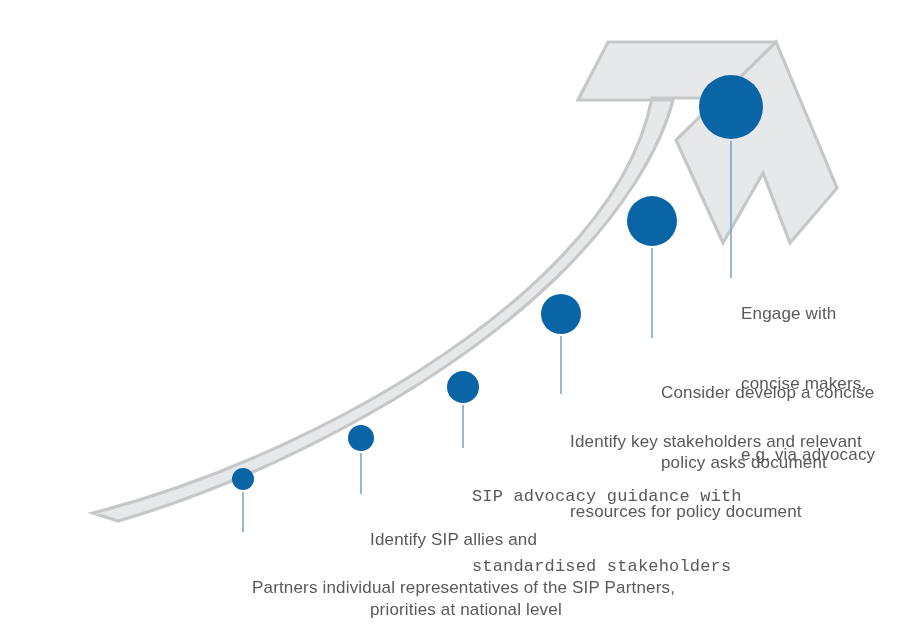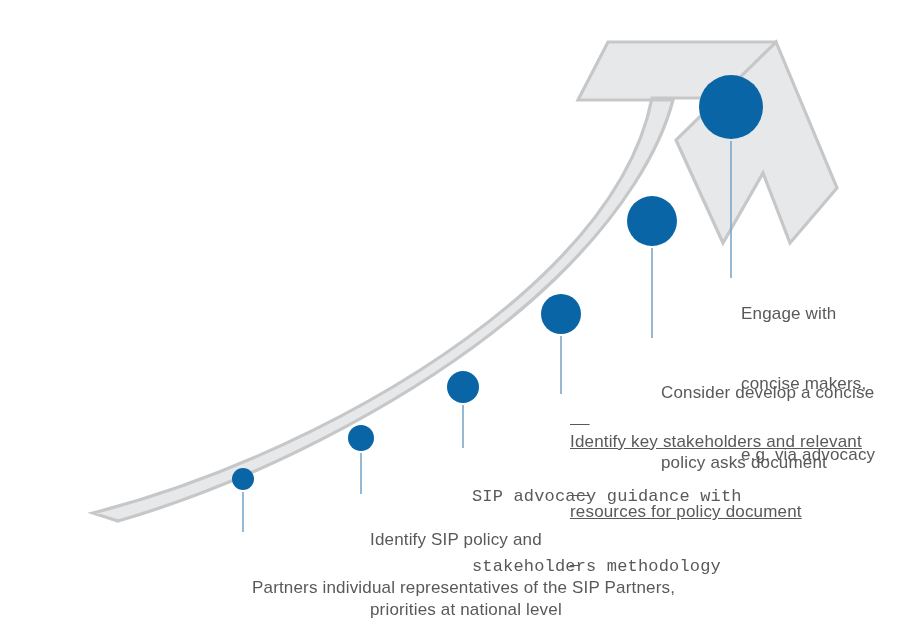--- a/index.html
+++ b/index.html
@@ -96,30 +96,30 @@
       <circle cx="731" cy="107" r="32" fill="#0a65a7"></circle>
     </g>
   </svg>
 
   <div class="step-label" style="left: 252px; top: 529px; color: rgb(88, 89, 91);">
     <span class="label-line">Partners individual representatives of the SIP Partners,</span>
     
   </div>
 
   <div class="step-label" style="left: 370px; top: 481px; color: rgb(88, 89, 91);">
-    <span class="label-line">Identify SIP policy and</span>
+    <span class="label-line">Identify SIP allies and</span>
     <span class="label-line">priorities at national level</span>
   </div>
 
   <div class="step-label" style="left: 472px; top: 438px; color: rgb(88, 89, 91); font-family: Liberation Mono, monospace;">
     <span class="label-line">SIP advocacy guidance with</span>
-    <span class="label-line">stakeholders methodology</span>
+    <span class="label-line">standardised stakeholders</span>
   </div>
 
-  <div class="step-label" style="left: 570px; top: 383px; color: rgb(88, 89, 91); text-decoration: underline;">
+  <div class="step-label" style="left: 570px; top: 383px; color: rgb(88, 89, 91);">
     <span class="label-line">Identify key stakeholders and relevant</span>
     <span class="label-line">resources for policy document</span>
   </div>
 
   <div class="step-label" style="left: 661px; top: 334px; color: rgb(88, 89, 91);">
     <span class="label-line">Consider develop a concise</span>
     <span class="label-line">policy asks document</span>
   </div>
 
   <div class="step-label" style="left: 741px; top: 255px; color: rgb(88, 89, 91);">

